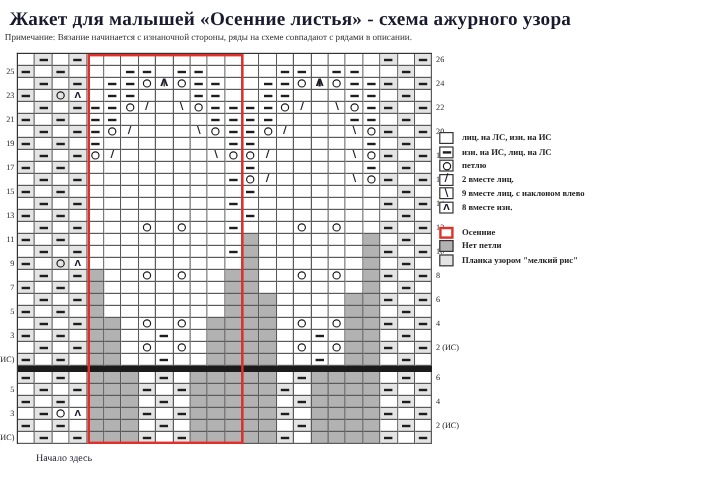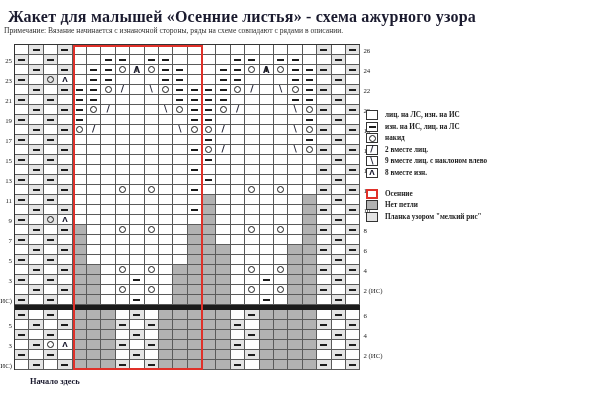--- a/index.html
+++ b/index.html
@@ -22,21 +22,21 @@
   .trident{position:relative;width:100%;height:100%;}
   .trident .tA{position:absolute;left:0;right:0;top:0;bottom:0;display:flex;align-items:center;justify-content:center;
         font-family:"DejaVu Sans",sans-serif;font-size:8.5px;font-weight:bold;}
   .trident .tB{position:absolute;left:50%;top:1.5px;width:1.4px;height:5px;background:#1d1d1d;transform:translateX(-50%);}
   .sep{height:5px;background:#1b1b1b;}
   .lab-l{position:absolute;right:calc(100% + 3px);top:50%;transform:translateY(-50%);
         font-size:6.8px;white-space:nowrap;color:#222;}
   .lab-r{position:absolute;left:calc(100% + 3px);top:50%;transform:translateY(-50%);
         font-size:6.8px;white-space:nowrap;color:#222;}
   #rapport{position:absolute;pointer-events:none;border:2.6px solid #e03029;box-sizing:border-box;z-index:6;}
-  #start{position:absolute;left:30px;top:377px;font-size:8.4px;font-weight:bold;}
+  #start{position:absolute;left:30px;top:377px;font-size:8.4px;font-weight:normal;}
   
   #legend{position:absolute;left:366px;top:110px;}
   .leg-item{display:flex;align-items:center;margin-bottom:1.6px;}
   .leg-sw{width:12px;height:10px;box-sizing:border-box;border:1px solid #333;background:#fff;
         display:flex;align-items:center;justify-content:center;margin-right:7px;flex:0 0 12px;}
   .leg-txt{font-size:7.2px;font-weight:bold;color:#222;white-space:nowrap;}
   .leg-gap{height:9px;}
   .leg-sw.red{border:2.4px solid #e03029;}
   .leg-sw.gray{background:#b2b2b2;}
   .leg-sw.light{background:#e4e4e4;}
@@ -1409,21 +1409,21 @@
       <div class="leg-item">
         <div class="leg-sw">
           <div class="dash"></div>
         </div>
         <div class="leg-txt">изн. на ИС, лиц. на ЛС</div>
       </div>
       <div class="leg-item">
         <div class="leg-sw">
           <div class="ring"></div>
         </div>
-        <div class="leg-txt">накид</div>
+        <div class="leg-txt">петлю</div>
       </div>
       <div class="leg-item">
         <div class="leg-sw">
           <span class="slash">/</span>
         </div>
         <div class="leg-txt">2 вместе лиц.</div>
       </div>
       <div class="leg-item">
         <div class="leg-sw">
           <span class="slash">\</span>

